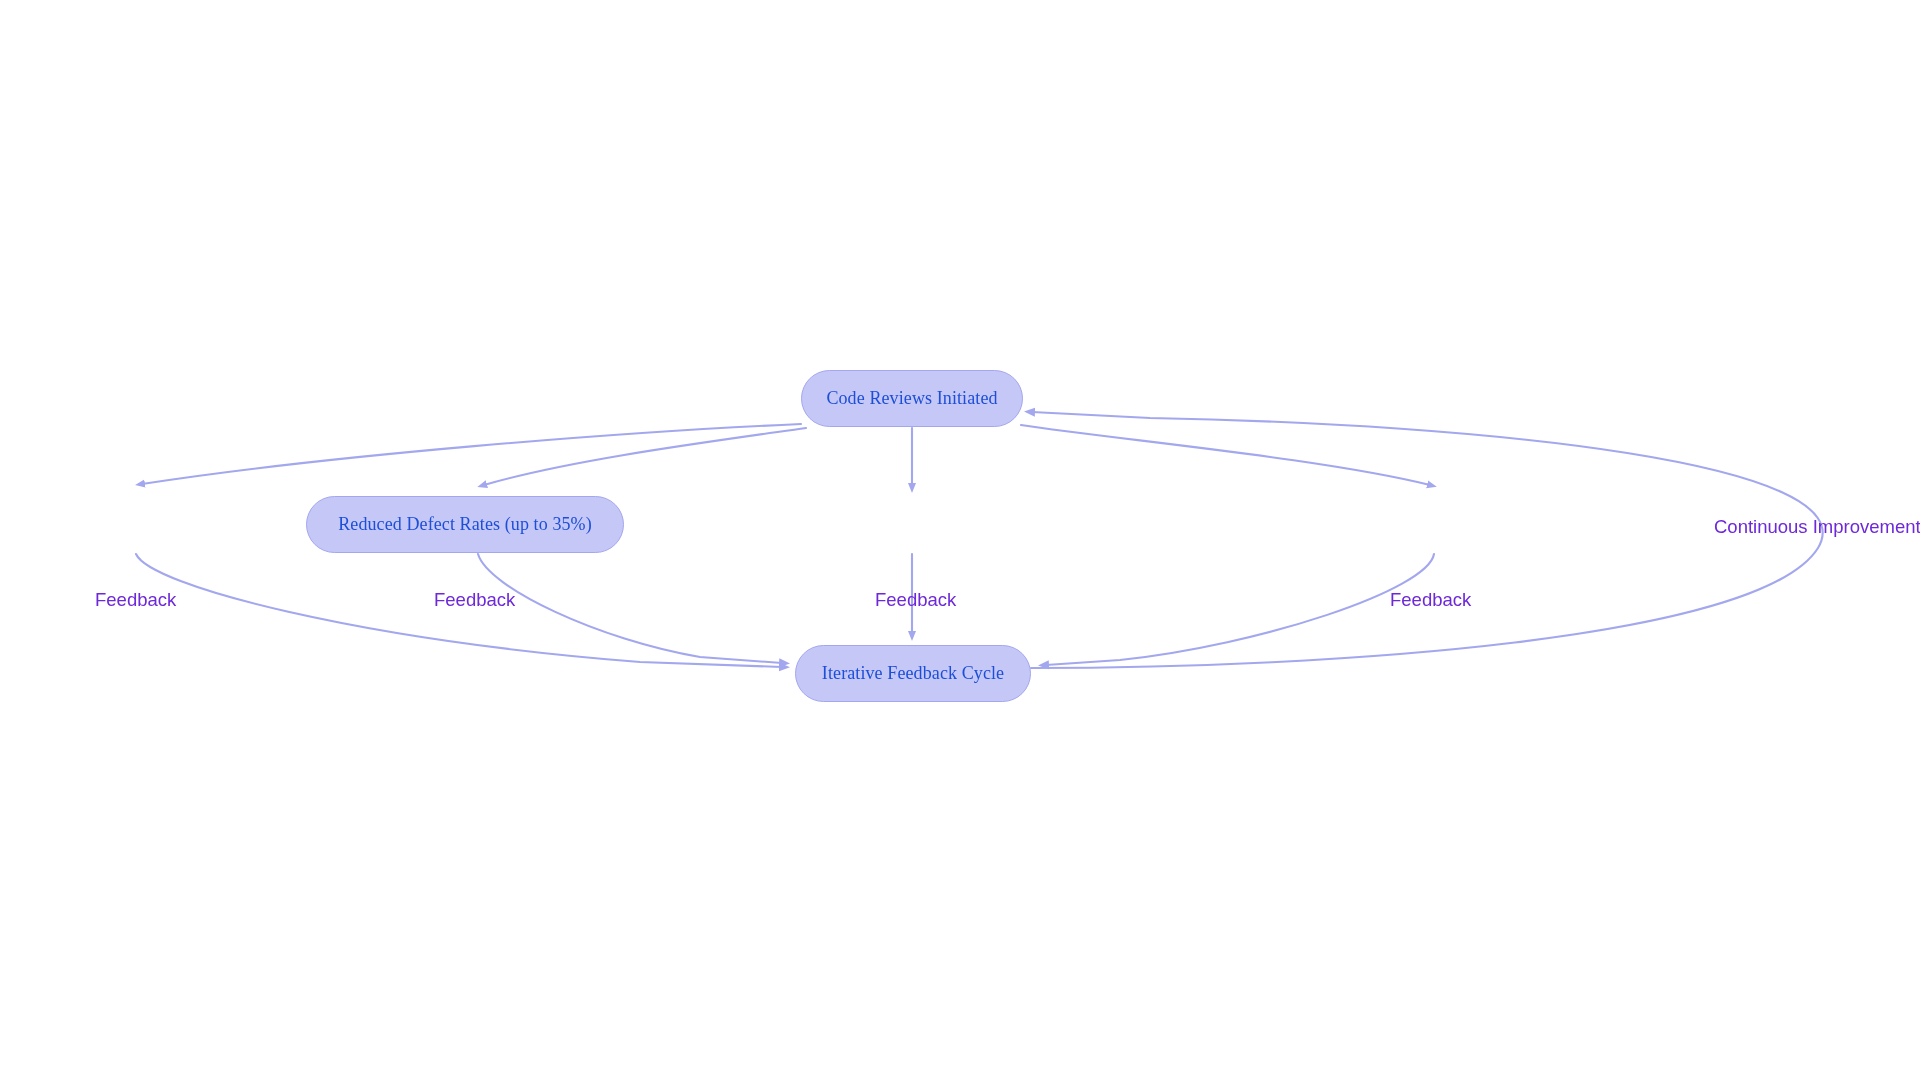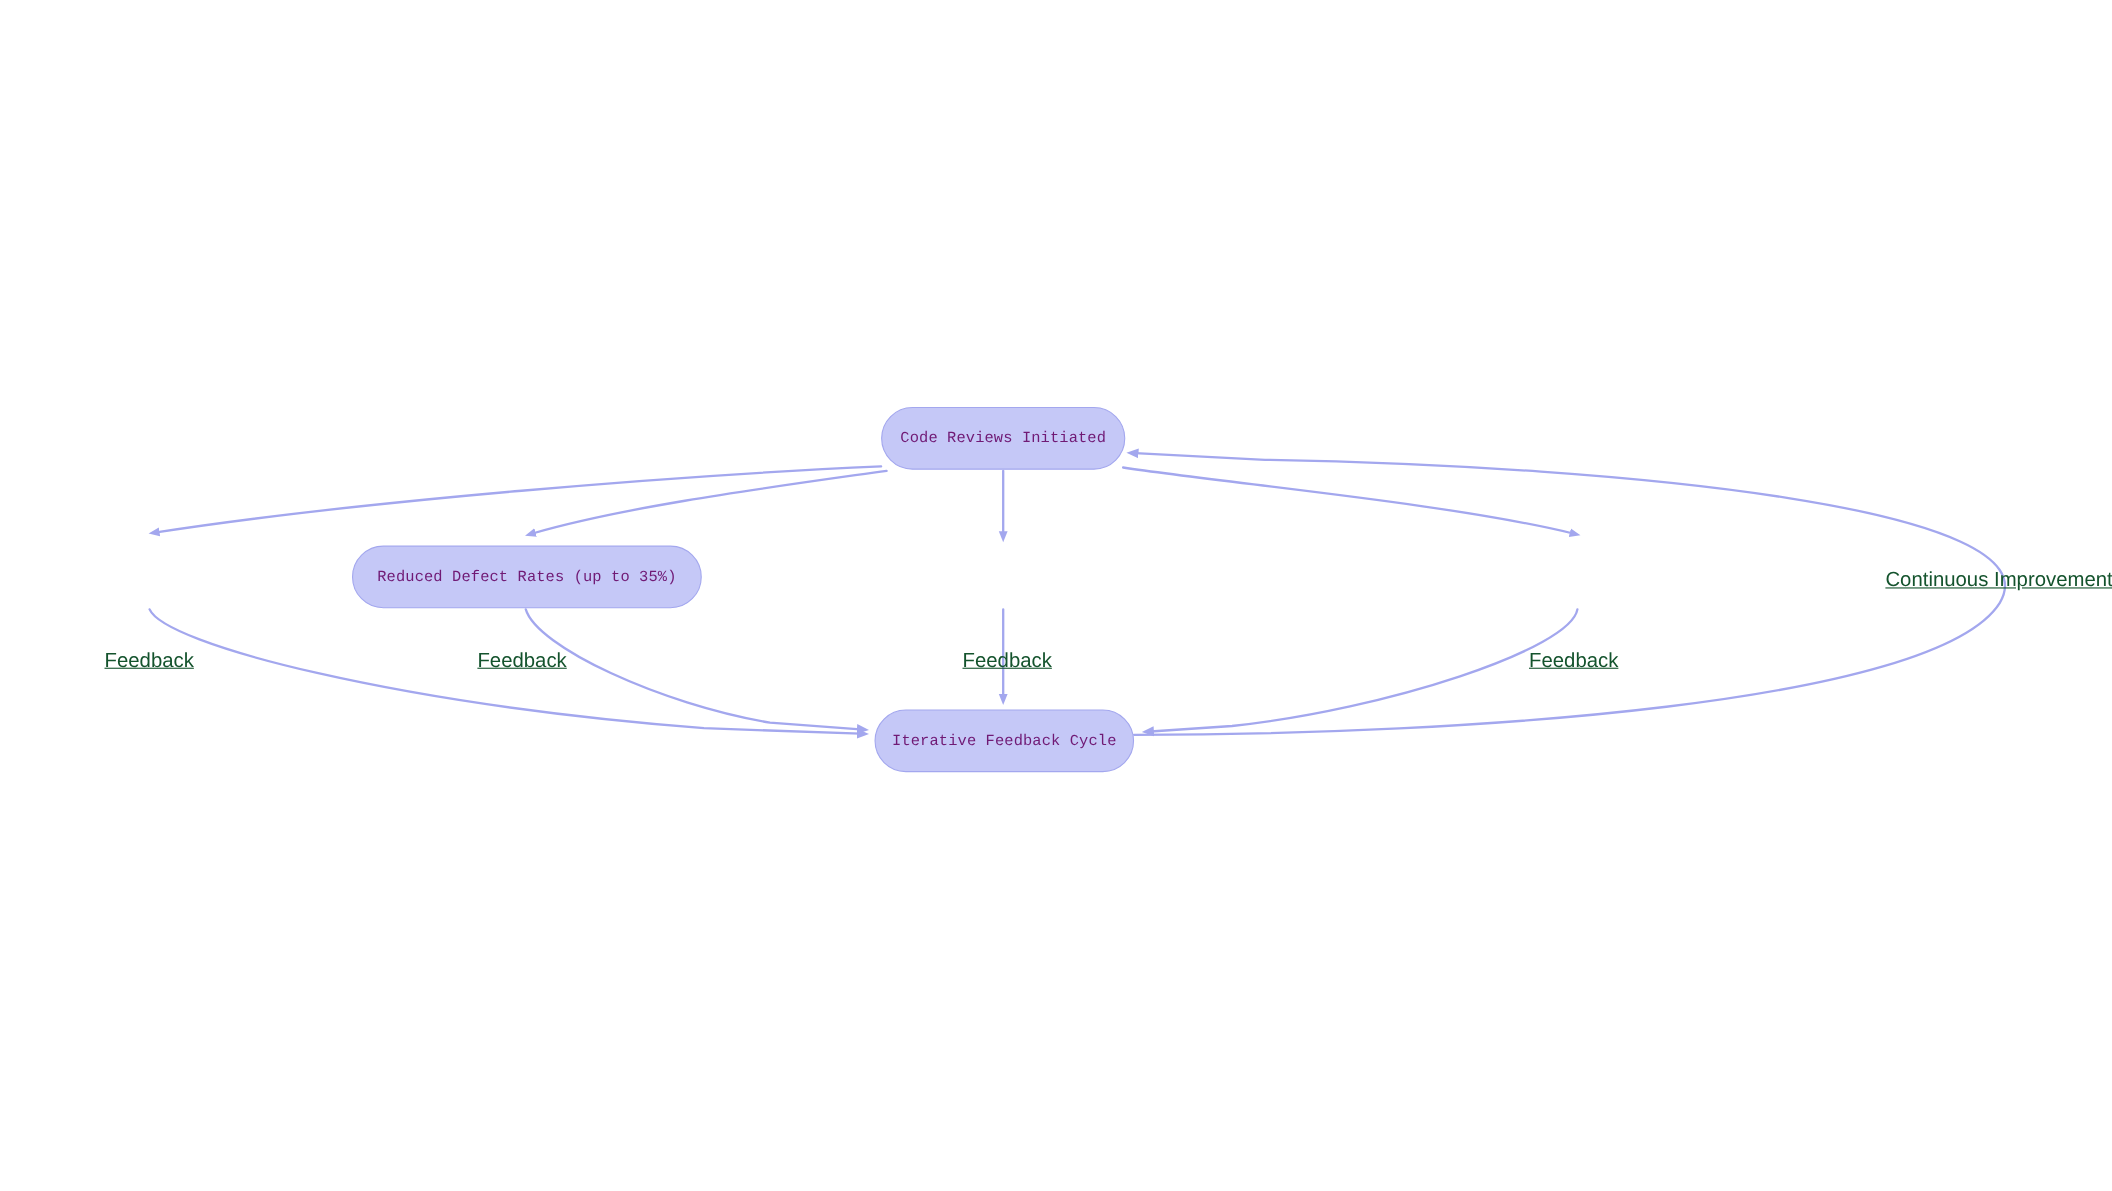--- a/index.html
+++ b/index.html
@@ -23,40 +23,39 @@
     left: 0;
     width: 1920px;
     height: 1083px;
   }
   .node {
     position: absolute;
     box-sizing: border-box;
     background: #c5c8f7;
     border: 1.2px solid #a3a7ee;
     border-radius: 999px;
-    color: #701a75;
+    color: #1d4ed8;
     display: flex;
     align-items: center;
     justify-content: center;
-    font-family: Liberation Mono, monospace;
-    font-size: 14px;
+    font-family: Liberation Serif, serif;
+    font-size: 18px;
     font-weight: 400;
     letter-spacing: 0.1px;
     white-space: nowrap;
     z-index: 2;
   }
   .edge-label {
     position: absolute;
-    color: #14532d;
+    color: #6d28d9;
     font-family: "Liberation Sans", sans-serif;
     font-size: 18.5px;
     white-space: nowrap;
     background: transparent;
     z-index: 3;
-    text-decoration: underline;
   }
 </style>
 </head>
 <body>
 
 <div id="diagram-root">
 
   <svg id="edge-layer" viewBox="0 0 1920 1083" width="1920" height="1083" xmlns="http://www.w3.org/2000/svg">
     <defs>
       <marker id="arrow-down" markerWidth="12" markerHeight="12" refX="3" refY="6" orient="auto" markerUnits="userSpaceOnUse">
@@ -87,21 +86,21 @@
 
       <path d="M 1031 668 C 1330 668 1760 640 1818 548 C 1870 462 1480 424 1150 418 L 1032 412" marker-end="url(#arrow-gen)"></path>
     </g>
   </svg>
 
   <div class="node" style="left:801px; top:370px; width:222px; height:57px;">
     <span>Code Reviews Initiated</span>
   </div>
 
 
-  <div class="node" style="left:320px; top:496px; width:318px; height:57px;">
+  <div class="node" style="left:306px; top:496px; width:318px; height:57px;">
     <span>Reduced Defect Rates (up to 35%)</span>
   </div>
 
 
 
   <div class="node" style="left:795px; top:645px; width:236px; height:57px;text-align:right;">
     <span>Iterative Feedback Cycle</span>
   </div>
 
   <div class="edge-label" style="left:95px; top:589px;">Feedback</div>

